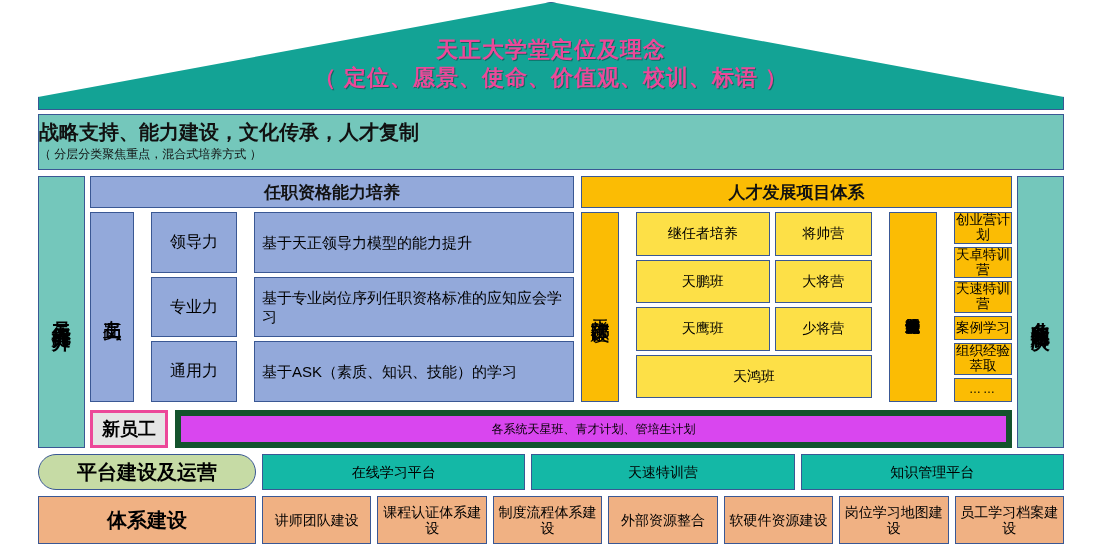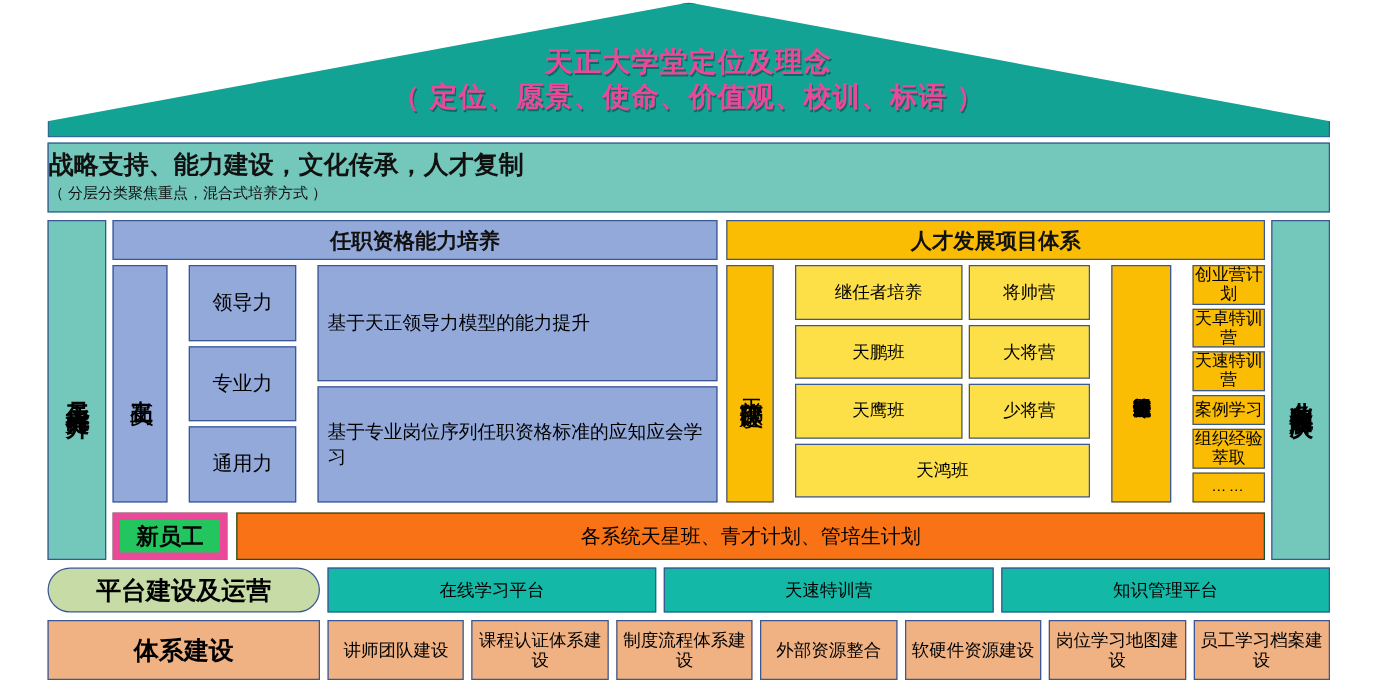--- a/index.html
+++ b/index.html
@@ -108,28 +108,28 @@
     flex:1;background:#FBBC04;border:1px solid #3A5894;box-sizing:border-box;
     display:flex;align-items:center;justify-content:center;
     font-size:13.5px;margin-bottom:3px;text-align:center;line-height:1.1;
   }
   .gold-li:last-child{margin-bottom:0;}
   .gold-li.dots{font-size:12px;letter-spacing:2px;}
 
   
   .new-row{height:38px;display:flex;margin-top:8px;}
   .new-tag{
-    width:92px;background:#22c55e;border:6px solid #ec4899;box-sizing:border-box;
+    width:78px;background:#e5e5e5;border:3px solid #ec4899;box-sizing:border-box;
     display:flex;align-items:center;justify-content:center;
     font-size:18px;font-weight:bold;margin-right:7px;
   }
   .new-body{
-    flex:1;background:#f97316;border:1px solid #14532d;box-sizing:border-box;
-    display:flex;align-items:center;justify-content:center;
-    font-size:16px;
+    flex:1;background:#d946ef;border:6px solid #14532d;box-sizing:border-box;
+    display:flex;align-items:center;justify-content:center;
+    font-size:12px;
   }
 
   
   .foot-row{position:absolute;left:38px;width:1026px;display:flex;}
   .row-green{top:454px;height:36px;}
   .row-orange{top:496px;height:48px;}
 
   .foot-head{
     border:1px solid #3A5894;box-sizing:border-box;
     display:flex;align-items:center;justify-content:center;
@@ -177,20 +177,21 @@
           <div class="panel-inner">
             <div class="vcell blue-vcell">在岗员工</div>
             <div class="cap-col">
               <div class="cap-box">领导力</div>
               <div class="cap-box">专业力</div>
               <div class="cap-box">通用力</div>
             </div>
             <div class="desc-col">
               <div class="desc-box">基于天正领导力模型的能力提升</div>
               <div class="desc-box">基于专业岗位序列任职资格标准的应知应会学习</div>
+              <div class="desc-box">基于ASK（素质、知识、技能）的学习</div>
             </div>
           </div>
         </div>
 
         <div class="panel panel-gold">
           <div class="panel-title title-gold">人才发展项目体系</div>
           <div class="panel-inner">
 
             <div class="vcell gold-vcell">干部梯队建设</div>
 

